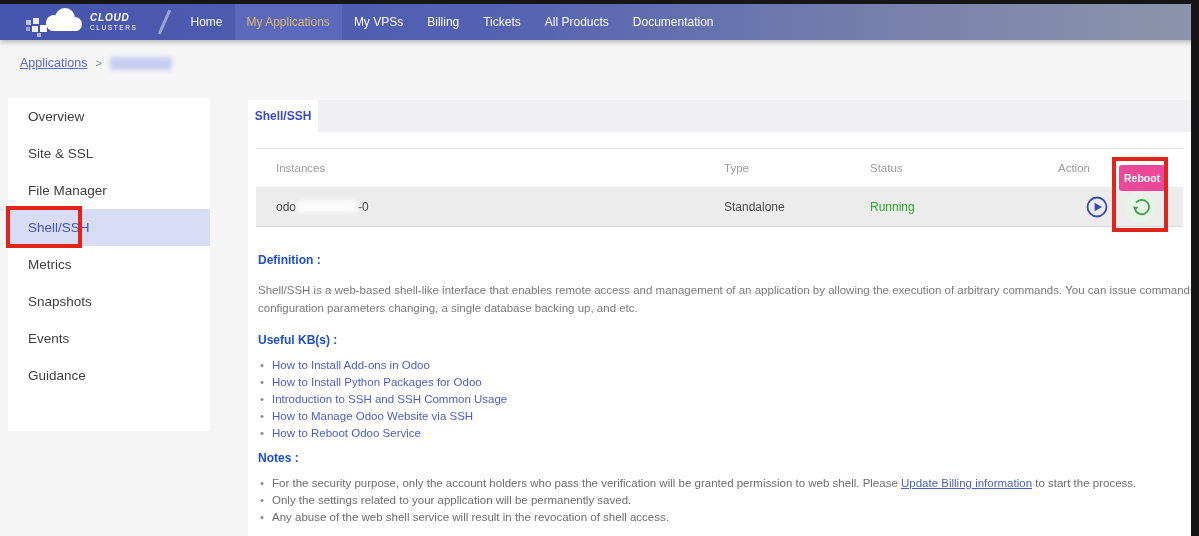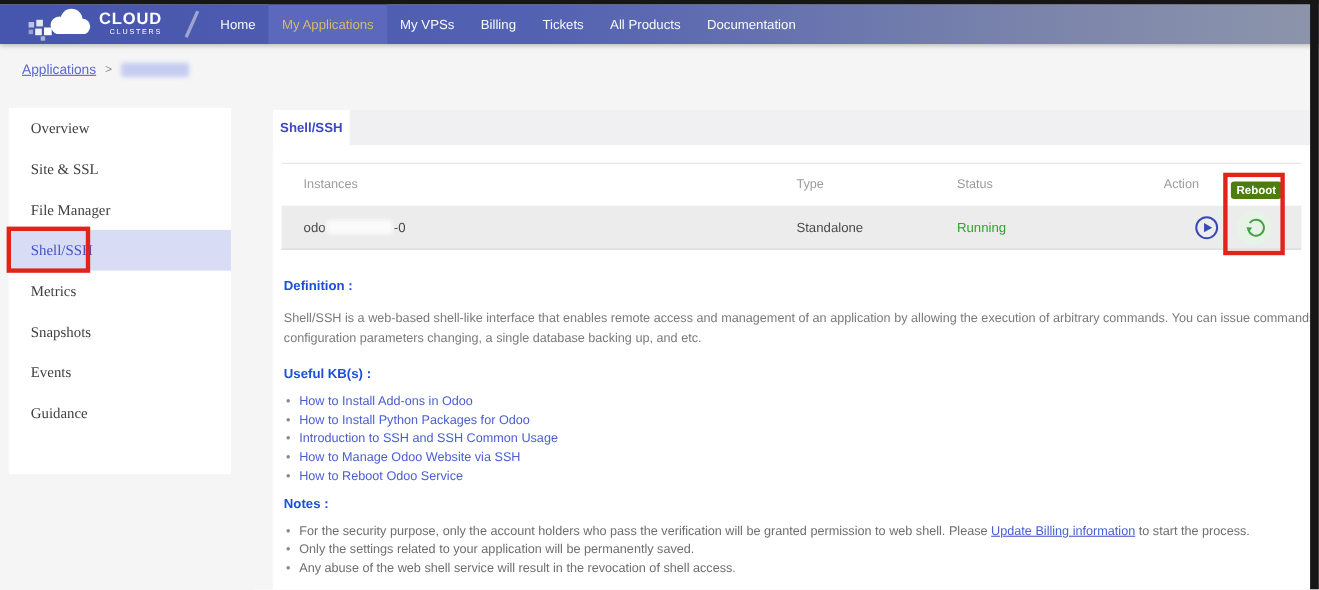--- a/index.html
+++ b/index.html
@@ -16,21 +16,21 @@
 
   
   .nav {
     position:absolute; left:0; top:4px; width:1199px; height:36px;
     background:linear-gradient(90deg,#4655ad 0%,#5462b2 42%,#7a84ab 78%,#8d95ab 100%);
     box-shadow:0 2px 5px rgba(0,0,0,.28);
     display:flex; align-items:center; z-index:30;
   }
   .brand { display:flex; align-items:center; margin-left:24px; cursor:pointer; }
   .brand-text { margin-left:4px; color:#fff; line-height:1; }
-  .brand-line1 { font-size:15px; font-weight:bold; letter-spacing:.8px; }
+  .brand-line1 { font-size:10px; font-weight:bold; letter-spacing:.8px;font-style:italic; }
   .brand-line2 { font-size:6.5px; letter-spacing:1.6px; text-align:right; margin-top:2px; }
   .slash {
     width:3px; height:26px; margin-left:26px;
     background:rgba(255,255,255,.45); transform:rotate(24deg);
   }
   .nav-items { display:flex; align-items:stretch; height:100%; margin-left:12px; }
   .nav-item {
     display:flex; align-items:center; padding:0 12px;
     color:rgba(255,255,255,.96); font-size:12px; cursor:pointer; white-space:nowrap;
   }
@@ -45,21 +45,21 @@
     background:#c7cdf0; filter:blur(2px);
   }
 
   
   .sidebar {
     position:absolute; left:8px; top:98px; width:202px; height:333px;
     background:#fff;
   }
   .side-item {
     height:37px; display:flex; align-items:center; padding-left:20px;
-    font-size:13.5px; color:#3f3f3f; cursor:pointer;font-family:Liberation Serif, serif;
+    font-size:13.5px; color:#3f3f3f; cursor:pointer;
   }
   .side-item.active { background:#d8dcf4; color:#4252c7; }
 
   
   .card { position:absolute; left:248px; top:100px; width:943px; height:436px; }
   .tabstrip { height:32px; background:#f0f0f2; display:flex; }
   .tab {
     width:70px; height:32px; background:#fff;
     display:flex; align-items:center; justify-content:center;
     font-size:12px; font-weight:bold; color:#3a49c5; cursor:pointer;
@@ -99,22 +99,22 @@
   ul.linklist li::before { content:"•"; position:absolute; left:2px; color:#8a8a8a; }
   ul.linklist a { color:#4a5ed0; cursor:pointer; }
   .notes-title { margin-top:9px; }
   ul.notelist { list-style:none; margin-top:10px; }
   ul.notelist li { font-size:11.5px; line-height:17px; color:#6e6e6e; padding-left:14px; position:relative; }
   ul.notelist li::before { content:"•"; position:absolute; left:2px; color:#8a8a8a; }
   ul.notelist a { color:#4a5ed0; text-decoration:underline; cursor:pointer; }
 
   
   .tooltip {
-    position:absolute; left:1119px; top:165px; min-width:42px; height:16px;
-    background:#4d7c0f; border-radius:3px; color:#fff;
+    position:absolute; left:1119px; top:165px; min-width:42px; height:26px;
+    background:#ec4899; border-radius:3px; color:#fff;
     font-size:10.5px; font-weight:bold;
     display:flex; align-items:center; justify-content:center; padding:0 5px;
     z-index:20;
   }
   .annotation { position:absolute; border:4px solid #e2231a; z-index:25; pointer-events:none; }
   .anno-sidebar { left:6px; top:206px; width:76px; height:42px; }
   .anno-action { left:1112px; top:157px; width:56px; height:75px; }
 </style>
 </head>
 <body>

